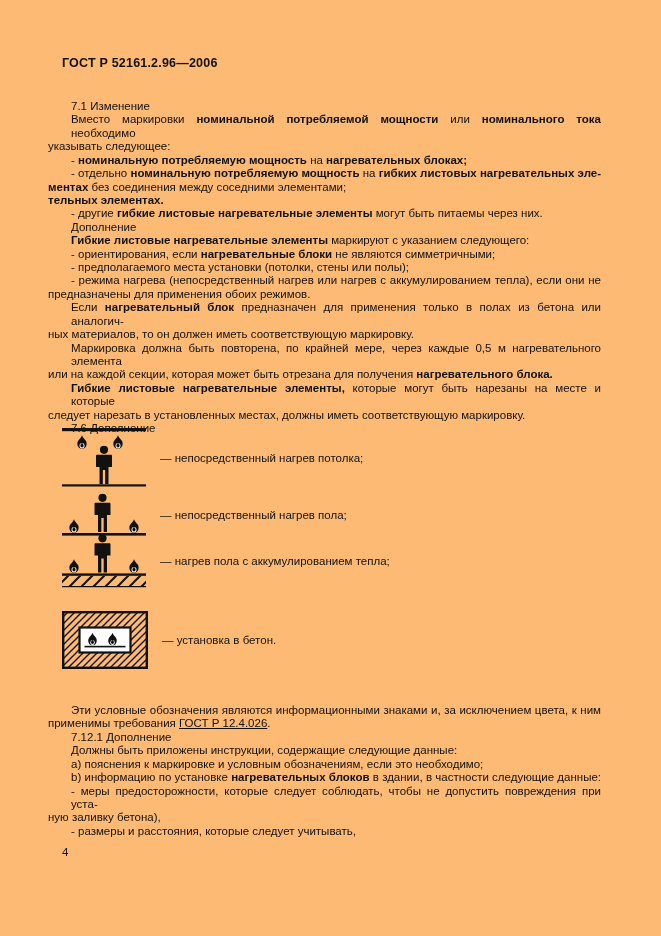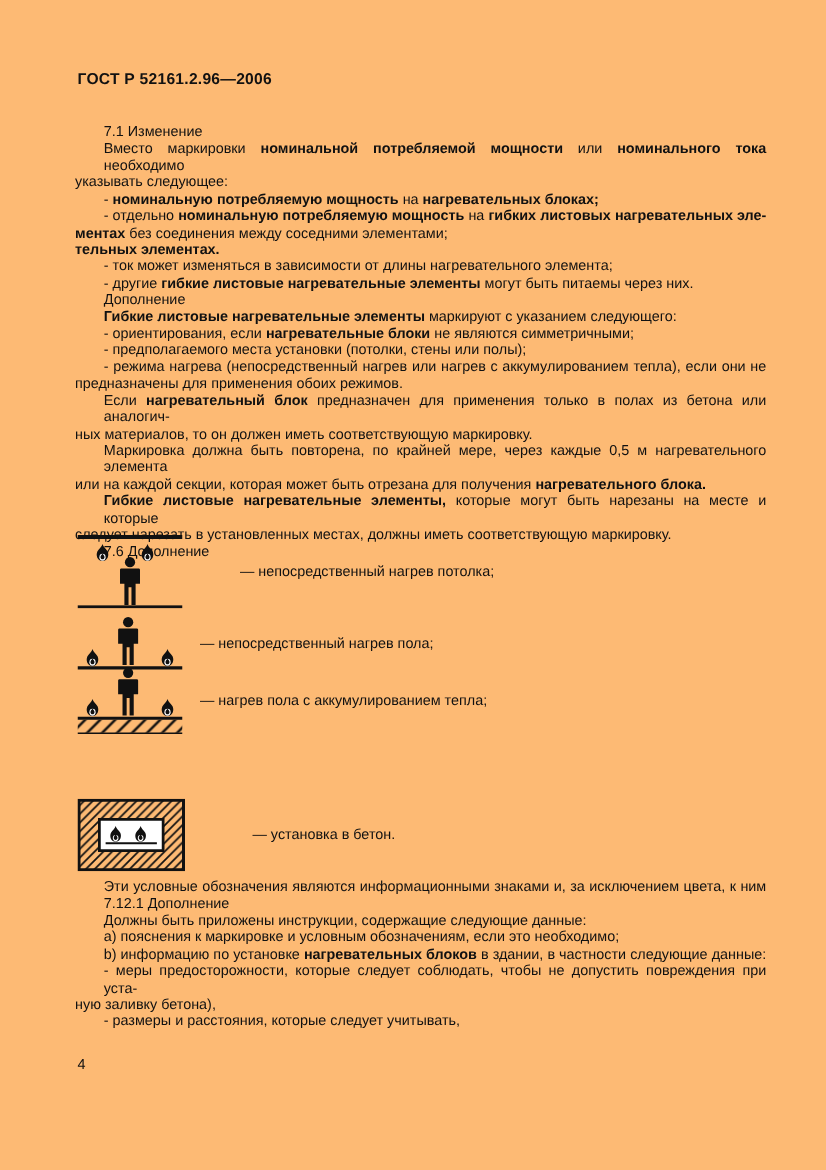--- a/index.html
+++ b/index.html
@@ -9,35 +9,35 @@
     background:#fdba74;
     color:#111;
     font-family:"Liberation Sans","DejaVu Sans",sans-serif;
     overflow:hidden;
   }
   .hdr{
     position:absolute;left:62px;top:56px;
     font-weight:bold;font-size:12.5px;letter-spacing:.2px;
   }
   .txt{
-    position:absolute;left:60px;width:553px;
+    position:absolute;left:48px;width:553px;
     font-size:11.5px;line-height:13.42px;
   }
   .txt-top{top:100px;}
   .txt-bottom{top:704px;}
   .line{width:100%;}
   .line.ind{padding-left:23px;box-sizing:border-box;}
   .line.just{text-align:justify;text-align-last:justify;}
   .uline{text-decoration:underline;}
   .figure{position:absolute;left:62px;display:flex;align-items:center;}
   .figure .cap{margin-left:14px;font-size:11.5px;white-space:nowrap;}
-  .fig-1{top:428px;gap:32px;}
+  .fig-1{top:428px;}
   .fig-2{top:493px;}
   .fig-3{top:534px;align-items:center;}
-  .fig-4{top:639px;gap:40px;}
+  .fig-4{top:611px;}
   svg{display:block;}
   .pagenum{position:absolute;left:62px;top:846px;font-size:11.5px;}
   .defs-holder{position:absolute;width:0;height:0;overflow:hidden;}
 </style>
 </head>
 <body>
 
 <div class="page">
 
   <svg class="defs-holder" aria-hidden="true">
@@ -63,21 +63,20 @@
   <div class="hdr">ГОСТ Р 52161.2.96—2006</div>
 
   <div class="txt txt-top">
       <div class="line ind"><span>7.1 Изменение</span></div>
       <div class="line ind just"><span>Вместо маркировки </span><b>номинальной потребляемой мощности</b><span> или </span><b>номинального тока</b><span> необходимо</span></div>
       <div class="line"><span>указывать следующее:</span></div>
       <div class="line ind"><span>- </span><b>номинальную потребляемую мощность</b><span> на </span><b>нагревательных блоках;</b></div>
       <div class="line ind just"><span>- отдельно </span><b>номинальную потребляемую мощность</b><span> на </span><b>гибких листовых нагревательных эле-</b></div>
       <div class="line"><b>ментах</b><span> без соединения между соседними элементами;</span></div>
       <div class="line"><b>тельных элементах.</b></div>
-      <div class="line ind"><span>- ток может изменяться в зависимости от длины нагревательного элемента;</span></div>
       <div class="line ind"><span>- другие </span><b>гибкие листовые нагревательные элементы</b><span> могут быть питаемы через них.</span></div>
       <div class="line ind"><span>Дополнение</span></div>
       <div class="line ind"><b>Гибкие листовые нагревательные элементы</b><span> маркируют с указанием следующего:</span></div>
       <div class="line ind"><span>- ориентирования, если </span><b>нагревательные блоки</b><span> не являются симметричными;</span></div>
       <div class="line ind"><span>- предполагаемого места установки (потолки, стены или полы);</span></div>
       <div class="line ind just"><span>- режима нагрева (непосредственный нагрев или нагрев с аккумулированием тепла), если они не</span></div>
       <div class="line"><span>предназначены для применения обоих режимов.</span></div>
       <div class="line ind just"><span>Если </span><b>нагревательный блок</b><span> предназначен для применения только в полах из бетона или аналогич-</span></div>
       <div class="line"><span>ных материалов, то он должен иметь соответствующую маркировку.</span></div>
       <div class="line ind just"><span>Маркировка должна быть повторена, по крайней мере, через каждые 0,5 м нагревательного элемента</span></div>
@@ -126,20 +125,21 @@
       <rect x="17.5" y="16.5" width="51" height="25" fill="#fff" stroke="#111" stroke-width="2.2"></rect>
       <use href="#flame" x="25" y="21.5" width="11" height="13"></use>
       <use href="#flame" x="45" y="21.5" width="11" height="13"></use>
       <rect x="22.5" y="34.8" width="41" height="1.6" fill="#111"></rect>
     </svg>
     <span class="cap">— установка в бетон.</span>
   </div>
 
   <div class="txt txt-bottom">
       <div class="line ind just"><span>Эти условные обозначения являются информационными знаками и, за исключением цвета, к ним</span></div>
+      <div class="line"><span>применимы требования </span><span class="uline">ГОСТ Р 12.4.026</span><span>.</span></div>
       <div class="line ind"><span>7.12.1 Дополнение</span></div>
       <div class="line ind"><span>Должны быть приложены инструкции, содержащие следующие данные:</span></div>
       <div class="line ind"><span>a) пояснения к маркировке и условным обозначениям, если это необходимо;</span></div>
       <div class="line ind just"><span>b) информацию по установке </span><b>нагревательных блоков</b><span> в здании, в частности следующие данные:</span></div>
       <div class="line ind just"><span>- меры предосторожности, которые следует соблюдать, чтобы не допустить повреждения при уста-</span></div>
       <div class="line"><span>ную заливку бетона),</span></div>
       <div class="line ind"><span>- размеры и расстояния, которые следует учитывать,</span></div>
     </div>
 
   <div class="pagenum">4</div>

